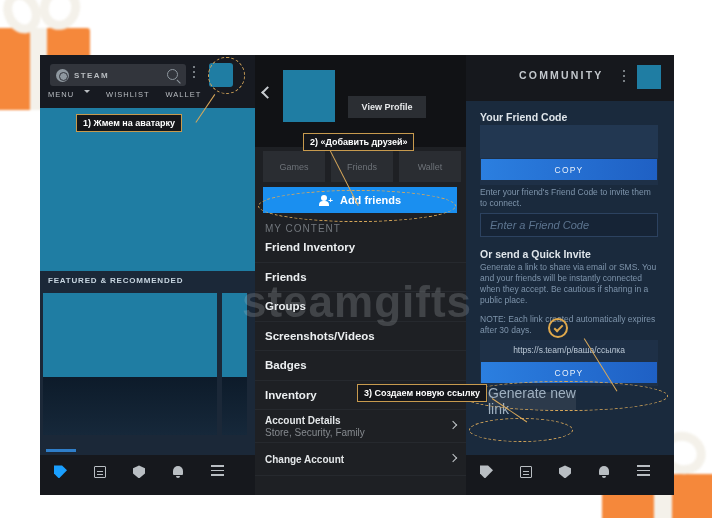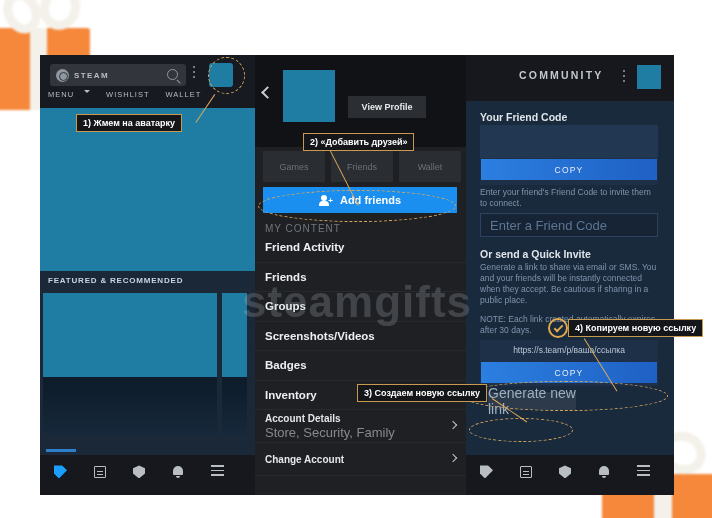--- a/index.html
+++ b/index.html
@@ -90,21 +90,21 @@
   #add-friends-icon .p { position: absolute; right: -1px; top: 2px; color: #fff; font-size: 8px; line-height: 8px; font-weight: bold; }
   #my-content-label { position: absolute; left: 10px; top: 168px; color: #72777d; font-size: 10px; letter-spacing: 1px; }
   #mid-menu { position: absolute; left: 0; top: 178px; width: 211px; }
   .menu-row {
     height: 29.5px; display: flex; align-items: center; padding: 0 10px;
     color: #eceff1; font-size: 11.5px; font-weight: bold;
     border-bottom: 1px solid #26292e;
   }
   .menu-row.sub { flex-direction: column; align-items: flex-start; justify-content: center; height: 33px; position: relative; }
   .menu-row.sub .t { font-size: 10px; font-weight: bold; color: #e3e6e8; }
-  .menu-row.sub .s { font-size: 13px; font-weight: normal; color: #85898e; margin-top: 1px; }
+  .menu-row.sub .s { font-size: 10px; font-weight: normal; color: #85898e; margin-top: 1px; }
   .menu-row .arrow { position: absolute; right: 10px; top: 50%; margin-top: -4px; width: 6px; height: 6px; border-right: 1.6px solid #c4c8cc; border-bottom: 1.6px solid #c4c8cc; transform: rotate(-45deg); }
 
   
   #pane-right { position: absolute; left: 426px; top: 0; width: 208px; height: 440px; background: #1a2a3d; }
   #right-header { position: absolute; left: 0; top: 0; width: 208px; height: 46px; background: #16181d; }
   #community-title { position: absolute; left: 53px; top: 14px; color: #c3c8cd; font-size: 10.5px; letter-spacing: 2.2px; font-weight: bold; }
   #right-kebab { position: absolute; left: 157px; top: 15px; width: 3px; }
   #right-kebab i { display: block; width: 2.4px; height: 2.4px; border-radius: 50%; background: #9aa0a6; margin-bottom: 2.6px; }
   #avatar-right { position: absolute; left: 171px; top: 10px; width: 24px; height: 24px; background: #1f7da3; }
   #friend-code-title { position: absolute; left: 14px; top: 56px; color: #dfe5ea; font-size: 10.5px; font-weight: bold; }
@@ -114,21 +114,21 @@
     position: absolute; left: 1px; top: 34px; width: 176px; height: 21px;
     background: linear-gradient(90deg, #2b7fe0, #1f60c4);
     display: flex; align-items: center; justify-content: center;
     color: #e8f0fa; font-size: 8.5px; letter-spacing: 1.2px;
   }
   #invite-desc { position: absolute; left: 14px; top: 132px; width: 180px; color: #7e94ab; font-size: 8.5px; line-height: 11px; }
   #code-input {
     position: absolute; left: 14px; top: 158px; width: 178px; height: 24px;
     background: #162436; border: 1px solid #2c4260; display: flex; align-items: center; padding-left: 9px;
   }
-  #code-input span { color: #5d7590; font-size: 13px; }
+  #code-input span { color: #5d7590; font-size: 11px; font-style: italic; }
   #quick-title { position: absolute; left: 14px; top: 193px; color: #dfe5ea; font-size: 10.5px; font-weight: bold; }
   #quick-desc { position: absolute; left: 14px; top: 207px; width: 184px; color: #7e94ab; font-size: 8.5px; line-height: 11px; }
   #quick-note { position: absolute; left: 14px; top: 259px; width: 184px; color: #7e94ab; font-size: 8.5px; line-height: 11px; }
   #link-card { position: absolute; left: 14px; top: 285px; width: 178px; height: 46px; background: #1e3047; }
   #link-text { position: absolute; left: 0; top: 5px; width: 100%; text-align: center; color: #b9c6d4; font-size: 8.5px; }
   #copy-link-btn {
     position: absolute; left: 1px; top: 22px; width: 176px; height: 21px;
     background: linear-gradient(90deg, #2b7fe0, #1f60c4);
     display: flex; align-items: center; justify-content: center;
     color: #e8f0fa; font-size: 8.5px; letter-spacing: 1.2px;
@@ -273,21 +273,21 @@
       <div id="add-friends-btn">
         <span id="add-friends-icon">
           <span class="h"></span>
             <span class="b"></span>
             <span class="p">+</span>
         </span>
         <span>Add friends</span>
       </div>
       <div id="my-content-label">MY CONTENT</div>
       <div id="mid-menu">
-        <div class="menu-row">Friend Activity</div>
+        <div class="menu-row">Friend Inventory</div>
         <div class="menu-row">Friends</div>
         <div class="menu-row">Groups</div>
         <div class="menu-row">Screenshots/Videos</div>
         <div class="menu-row">Badges</div>
         <div class="menu-row">Inventory</div>
         <div class="menu-row sub">
           <span class="t">Account Details</span>
           <span class="s">Store, Security, Family</span>
           <span class="arrow"></span>
         </div>
@@ -361,17 +361,16 @@
   <div class="callout" id="c2" style="left:303px; top:133px;">2) «Добавить друзей»</div>
   <div class="ring" id="ring2" style="left:258px; top:190px; width:198px; height:32px;"></div>
 
   <div class="callout" id="c3" style="left:357px; top:384px;">3) Создаем новую ссылку</div>
   <div class="leader" style="left:492px; top:398px; width:42px; transform:rotate(34deg);"></div>
   <div class="ring" id="ring3" style="left:469px; top:418px; width:104px; height:24px;"></div>
 
   <div id="check-badge">
       <i></i>
     </div>
-  <div class="callout" id="c4" style="left:568px; top:319px;">4) Копируем новую ссылку</div>
   <div class="leader" style="left:584px; top:338px; width:62px; transform:rotate(58deg);"></div>
   <div class="ring" id="ring4" style="left:462px; top:381px; width:206px; height:30px;"></div>
 
 </div>
 
 </body></html>

